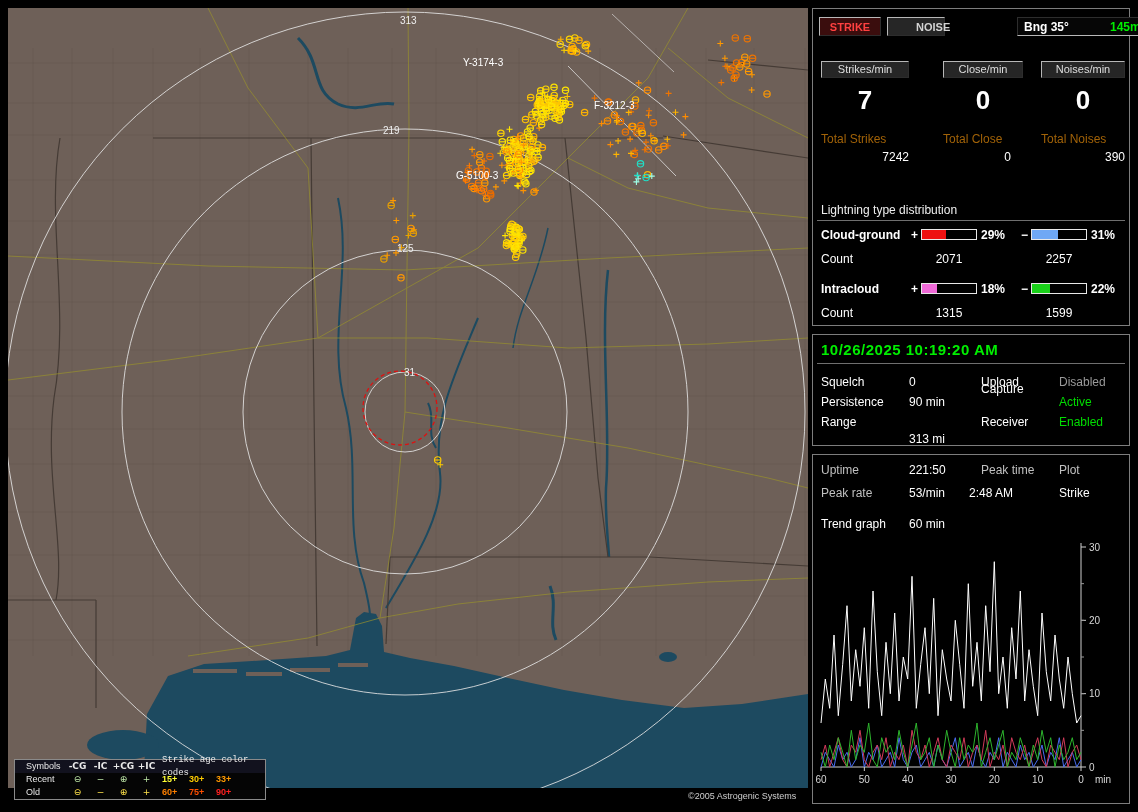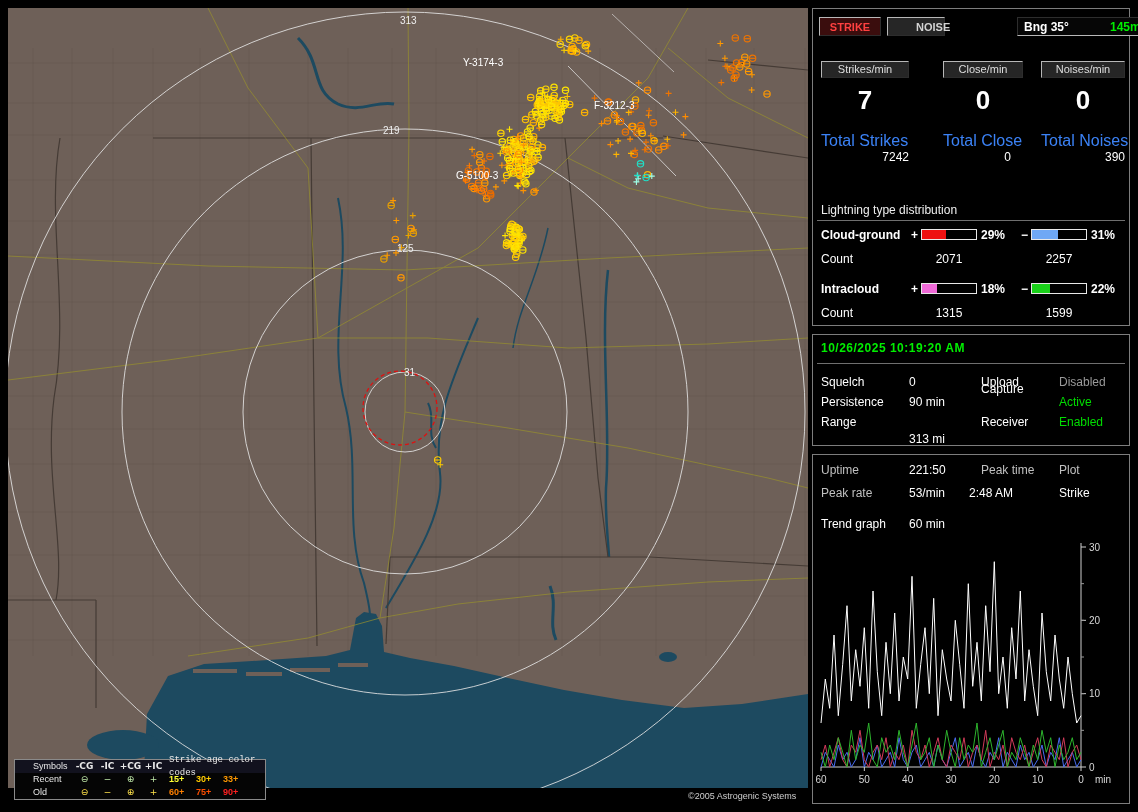--- a/index.html
+++ b/index.html
@@ -12,33 +12,33 @@
   .raised{background:#262626;border:1px solid;border-color:#b8b8b8 #2d2d2d #2d2d2d #b8b8b8;color:#dedede;
           font-family:"Liberation Sans",sans-serif;font-size:11px;text-align:center;padding:0;box-sizing:border-box;}
   .sunken{background:#060606;border:1px solid;border-color:#2d2d2d #b8b8b8 #b8b8b8 #2d2d2d;box-sizing:border-box;margin-left:28px;}
   .strike-btn{color:#ff4040;background:#3a0d0d;font-weight:bold;}
   .noise-btn{color:#d4d4d4;font-weight:bold;padding-left:28px;}
   .bng{display:flex;align-items:center;justify-content:space-between;padding:0 6px;font-weight:bold;font-size:12px;}
   .green{color:#00ee00;}
   .dim{color:#c0c0c0;}
   .bold{font-weight:bold;}
   .big-num{font-size:26px;font-weight:bold;text-align:center;color:#fff;}
-  .tot-label{font-size:16px;color:#3b82f6;}
+  .tot-label{font-size:12px;color:#a16207;}
   .tot-value{font-size:12px;color:#fff;text-align:right;}
   .hr{height:1px;background:#6f6f6f;left:4px;right:4px;}
   .bar{width:56px;height:11px;border:1px solid #e8e8e8;background:#000;box-sizing:border-box;display:inline-block;}
   .bar-fill{display:block;height:100%;}
   .pct{font-weight:bold;font-size:12px;}
   .cnt{font-size:12px;text-align:center;}
-  .dt{font-weight:bold;font-size:12px;color:#00ee00;letter-spacing:0.5px;}
+  .dt{font-weight:bold;font-size:15px;color:#00ee00;letter-spacing:0.5px;}
   .legend{position:absolute;left:14px;top:759px;width:250px;background:#050505;border:1px solid #8a8a8a;
           font-size:9px;color:#e8e8e8;z-index:5;}
   .lg-row{display:flex;align-items:center;height:13px;line-height:13px;}
   .lg-head{background:#12121e;}
-  .lg-label{width:40px;padding-left:18px;}
+  .lg-label{width:40px;padding-left:11px;}
   .lg-sym{width:23px;text-align:center;font-family:"DejaVu Sans",sans-serif;}
   .lg-age{width:27px;text-align:left;font-weight:bold;}
   .lg-age-title{flex:1;padding-left:4px;font-family:Liberation Mono, monospace;}
   #copyright{position:absolute;left:688px;top:791px;font-size:9px;color:#cfcfcf;z-index:5;}
   #trend-svg{position:absolute;left:2px;top:84px;font-family:"Liberation Sans",sans-serif;}
 </style>
 </head>
 <body>
 
 <div id="map-wrap">

